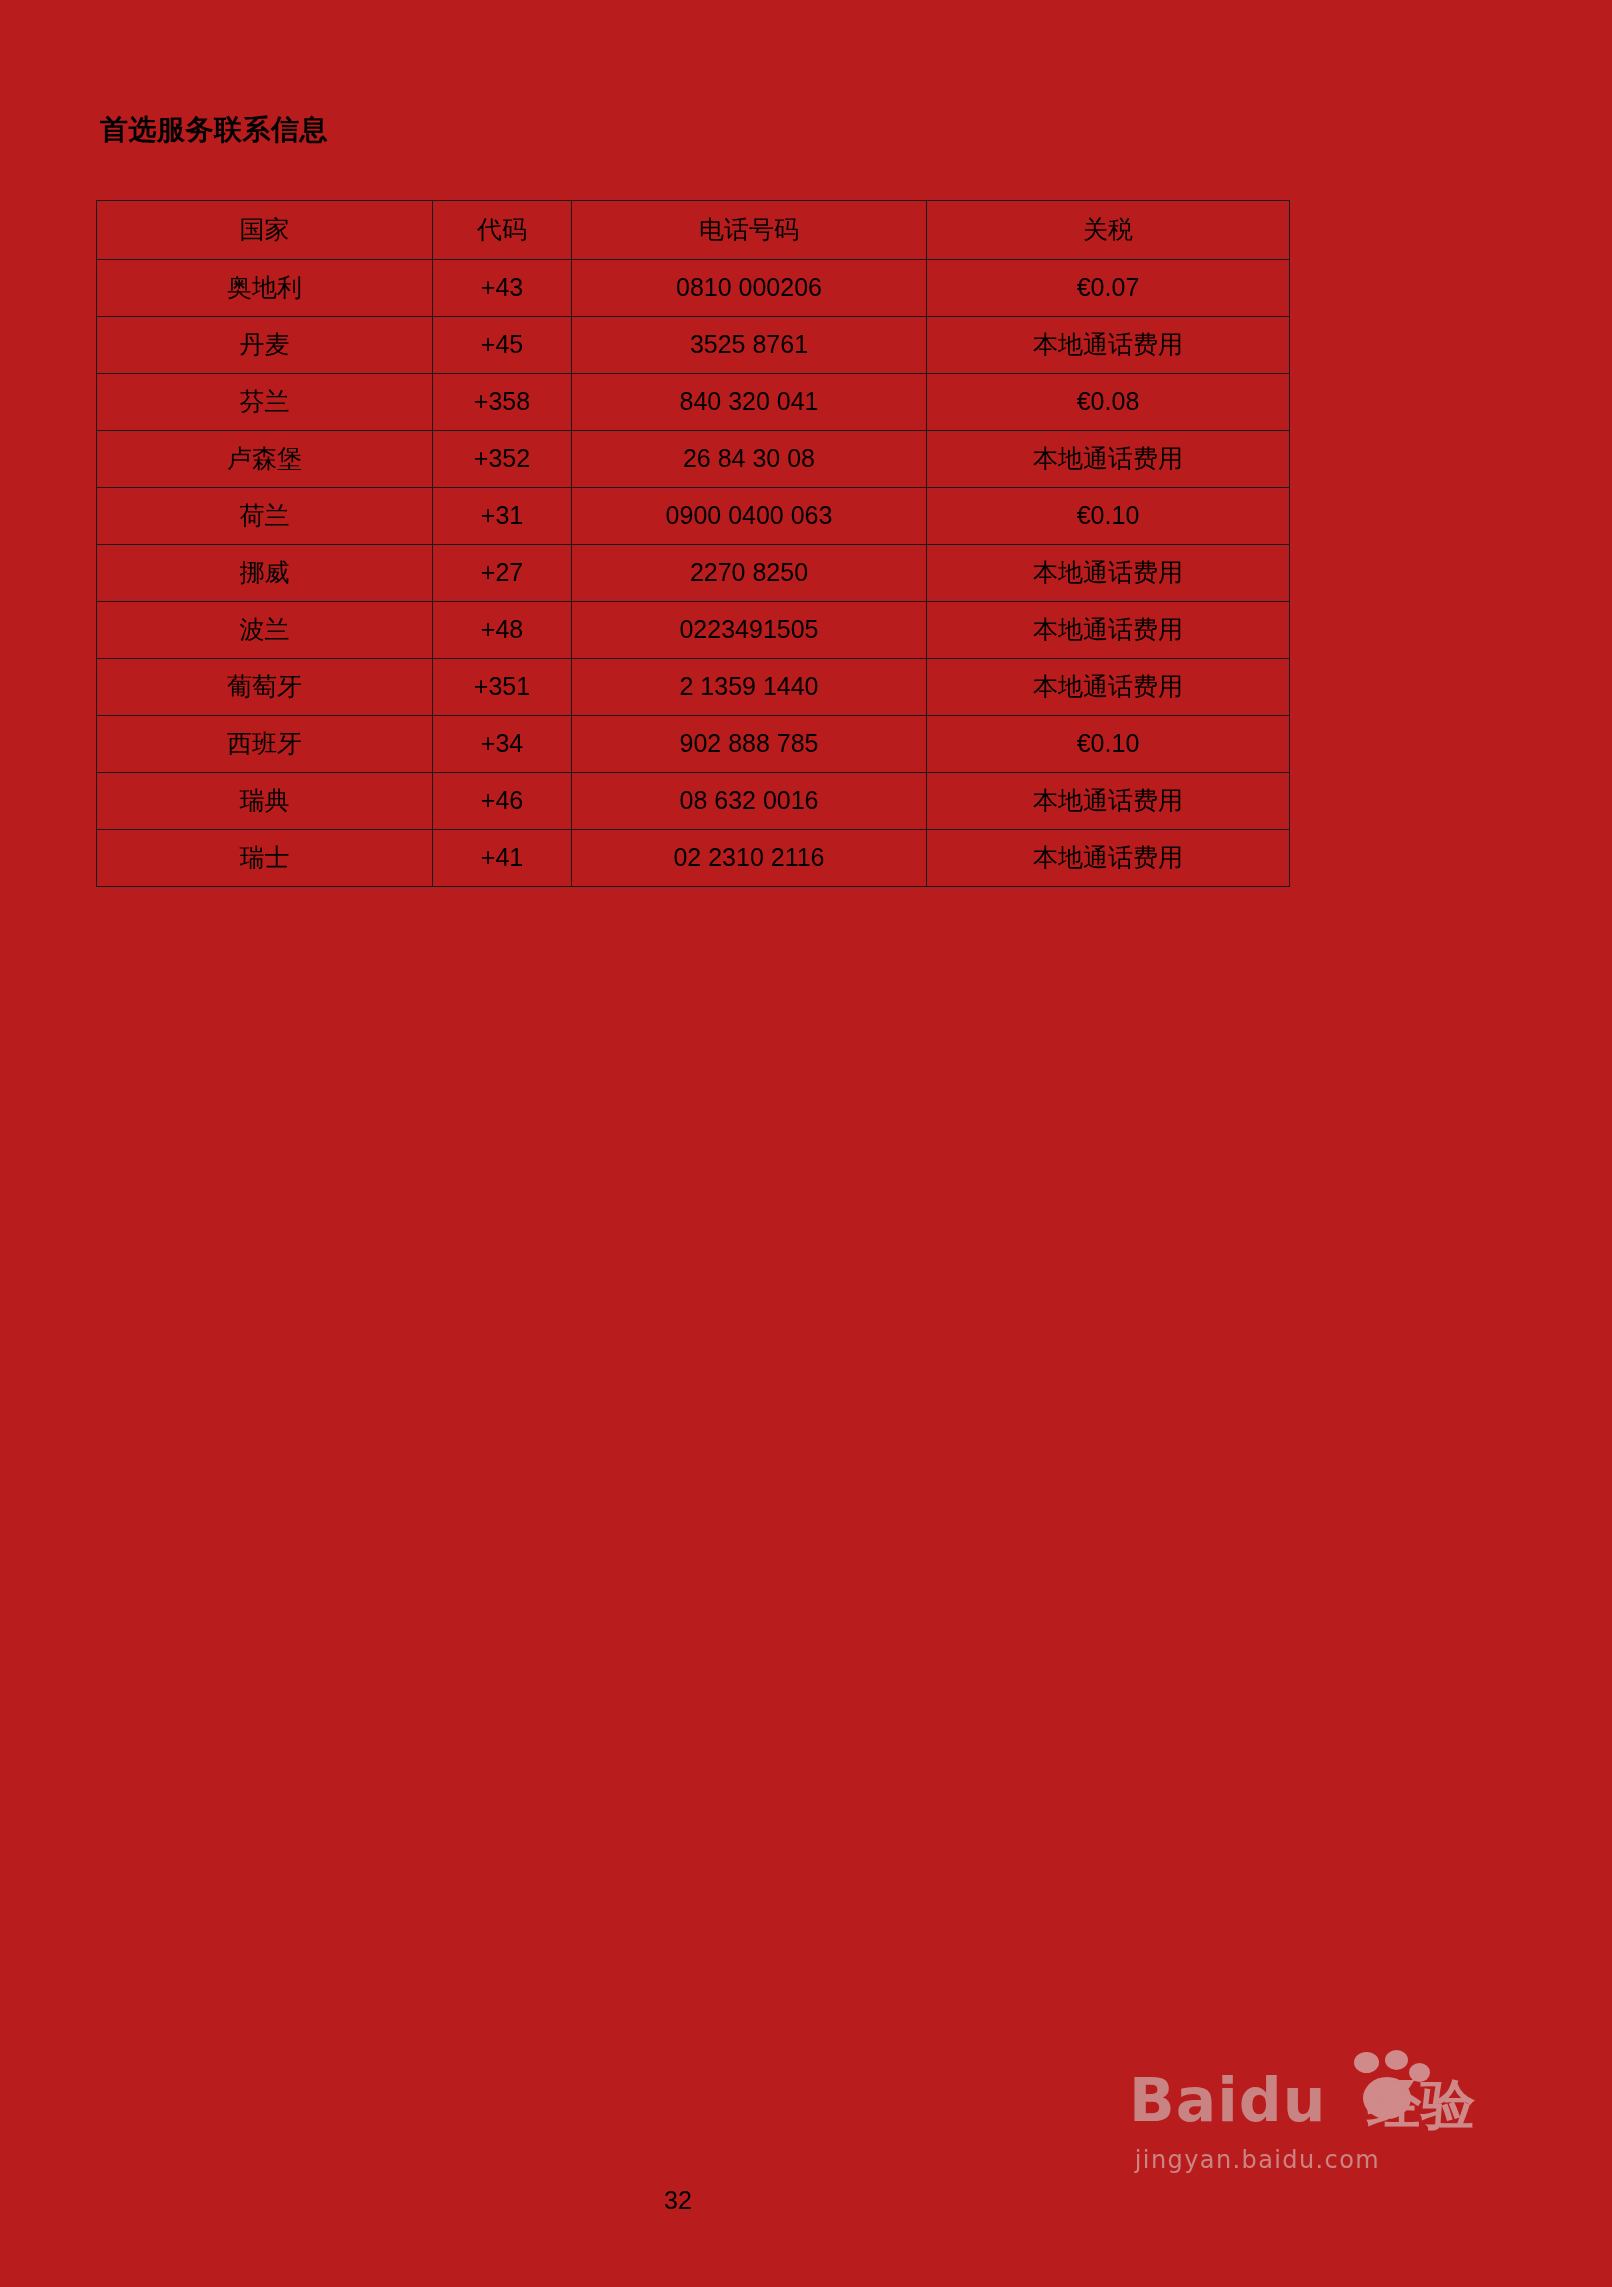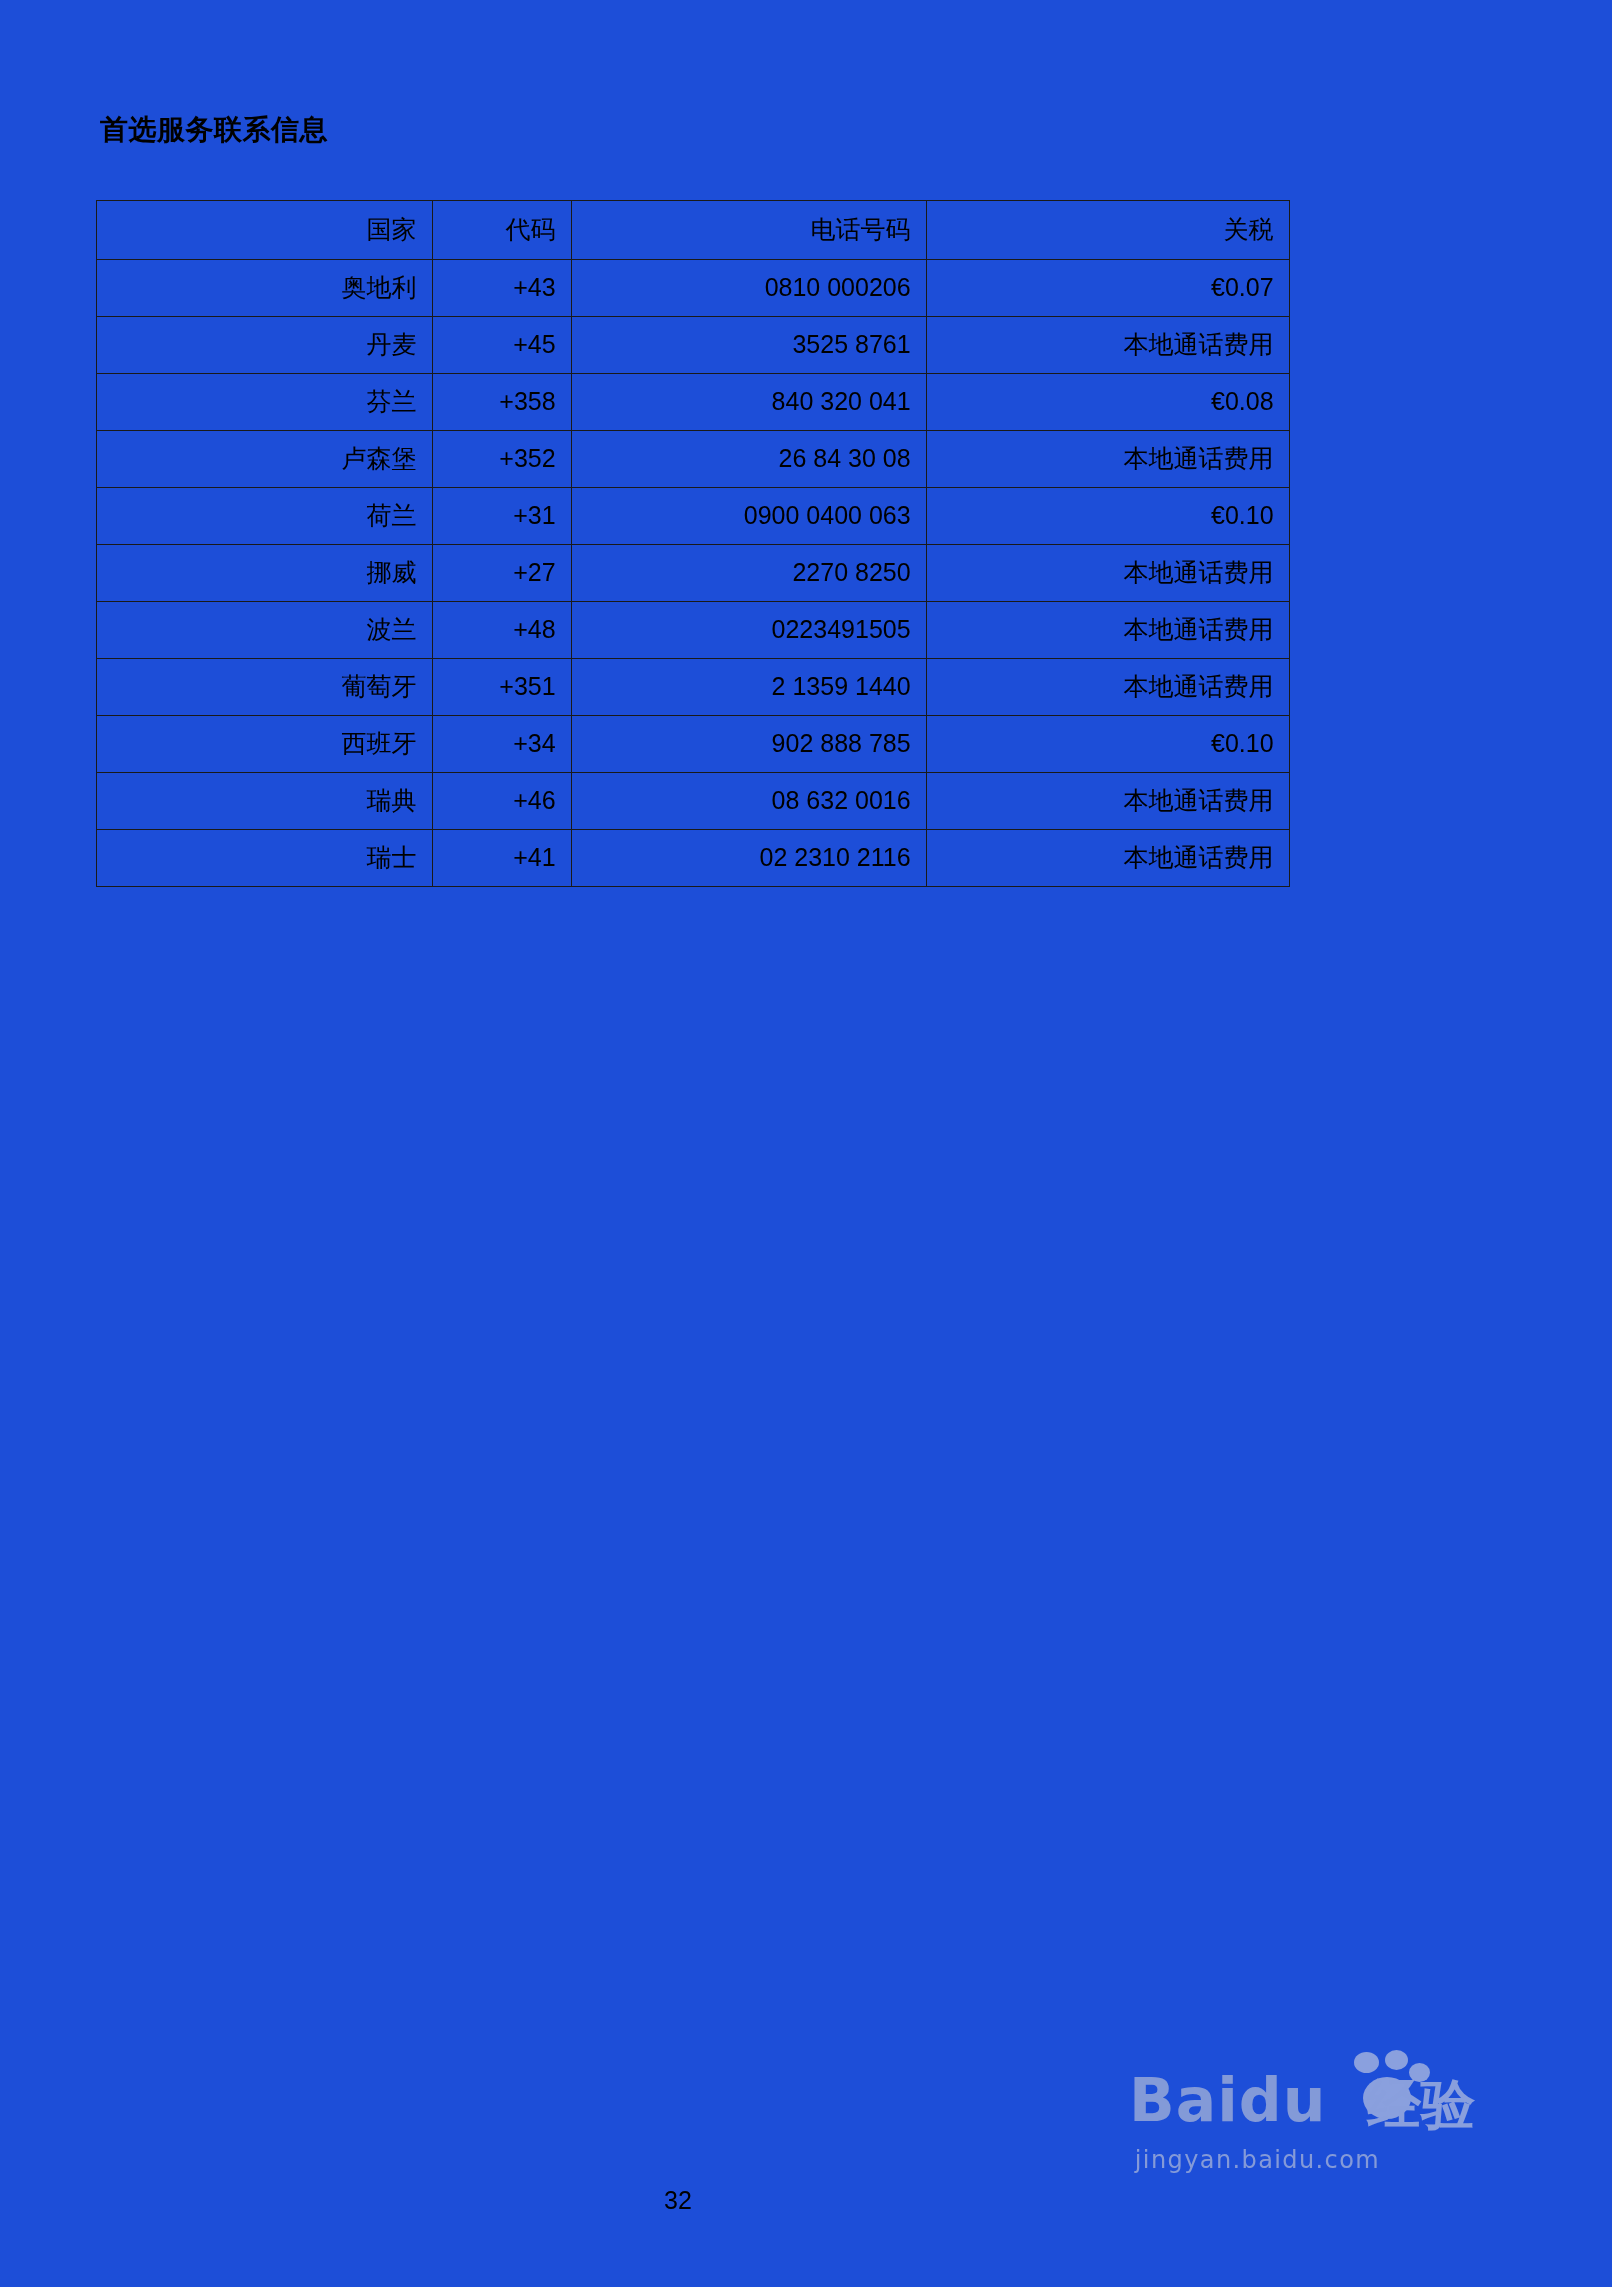--- a/index.html
+++ b/index.html
@@ -13,21 +13,21 @@
     position: relative;
     font-family: "Liberation Sans", sans-serif;
     color: #000000;
     overflow: hidden;
   }
   .page {
     position: absolute;
     left: 0; top: 0;
     width: 1612px;
     height: 2287px;
-    background: #1d4ed8;
+    background: #b91c1c;
   }
   .doc-title {
     position: absolute;
     left: 100px;
     top: 113px;
     font-size: 28px;
     font-weight: 700;
     letter-spacing: 0.5px;
     line-height: 1.2;
     color: #000;
@@ -39,21 +39,21 @@
     width: 1194px;
     border-collapse: collapse;
     table-layout: fixed;
   }
   .contact-table td, .contact-table th {
     border: 1.4px solid #1a1a1a;
     padding: 0 15.4px;
     height: 56px;
     font-size: 25px;
     font-weight: 400;
-    text-align: right;
+    text-align: center;
     vertical-align: middle;
     line-height: 1.1;
     color: #000;
     white-space: nowrap;
     overflow: hidden;
   }
   .contact-table .col-country { width: 336px; }
   .contact-table .col-code { width: 139px; }
   .contact-table .col-phone { width: 355px; }
   .contact-table .col-tariff { width: 363px; }

